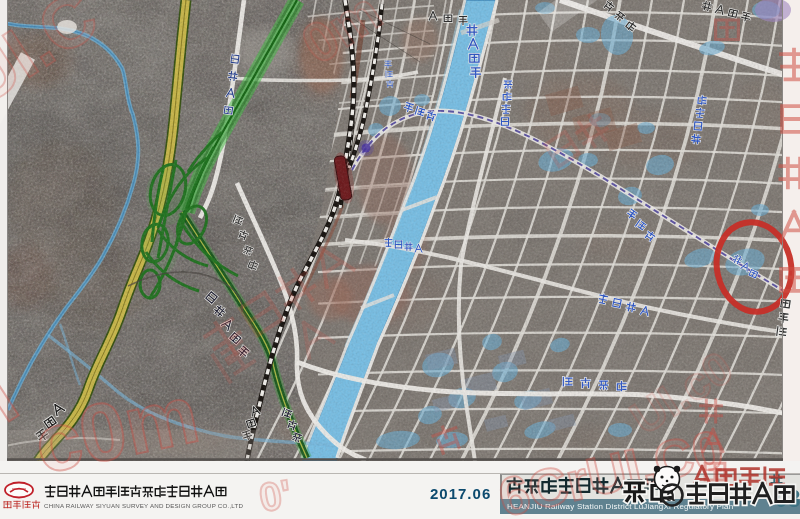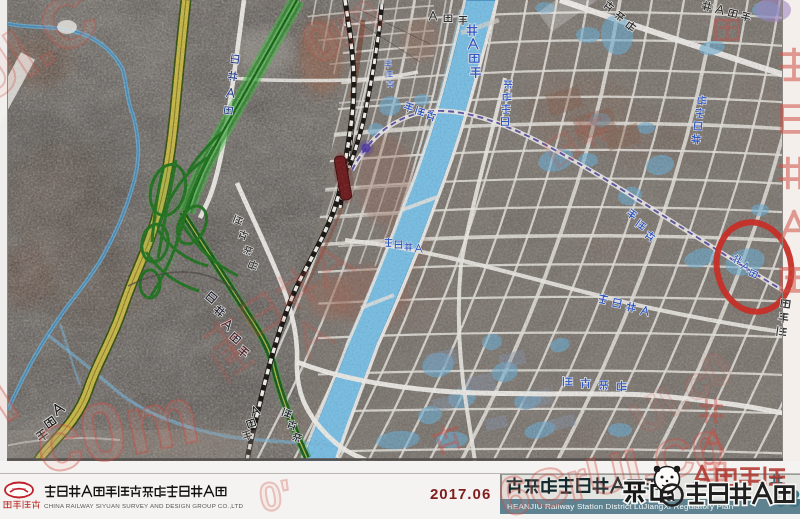--- a/index.html
+++ b/index.html
@@ -411,21 +411,21 @@
       <path d="M.15,.15H.85M.2,.42H.8M.1,.68H.9M.5,.15V.95" transform="translate(783.5,317.5) rotate(8) translate(-5.50,-5.50) scale(11.00)" fill="none" stroke="#333" stroke-width="0.110" stroke-linecap="square" opacity="1.0"></path>
       <path d="M.12,.12V.9M.35,.2H.9M.35,.5H.9M.35,.8H.9M.62,.2V.8" transform="translate(781.5,331.5) rotate(8) translate(-5.50,-5.50) scale(11.00)" fill="none" stroke="#f2f2f0" stroke-width="0.231" stroke-linecap="square" opacity="1.0"></path>
       <path d="M.12,.12V.9M.35,.2H.9M.35,.5H.9M.35,.8H.9M.62,.2V.8" transform="translate(781.5,331.5) rotate(8) translate(-5.50,-5.50) scale(11.00)" fill="none" stroke="#333" stroke-width="0.110" stroke-linecap="square" opacity="1.0"></path>
 <line x1="7.5" y1="0" x2="7.5" y2="461" stroke="#8a8784" stroke-width="1"></line>
 <line x1="782.5" y1="0" x2="782.5" y2="461" stroke="#8a8784" stroke-width="1"></line>
 <line x1="7" y1="459.5" x2="783" y2="459.5" stroke="#55514e" stroke-width="2.4"></line>
 </svg>
 
 <div class="abs" style="left:0;top:461px;width:800px;height:58px;background:#f4f3f1;"></div>
 <div class="abs" style="left:0;top:473px;width:800px;height:0;border-top:1px solid #b9b6b2;"></div>
-<div class="abs" style="left:430px;top:485px;font-size:15px;letter-spacing:1px;color:#7f1d1d;font-weight:bold;">2017.06</div>
+<div class="abs" style="left:430px;top:485px;font-size:15px;letter-spacing:1px;color:#0c4a6e;font-weight:bold;">2017.06</div>
 <div class="abs" style="left:500px;top:474px;width:300px;height:40px;border-left:2px solid #8a8a88;border-top:1px solid #9a9a98;background:#e3e3df;box-sizing:border-box;"></div>
 <div class="abs" style="left:500px;top:499px;width:300px;height:15px;background:#5f8290;"></div>
 <div class="abs" style="left:507px;top:502px;font-size:8px;color:#f2f6f6;letter-spacing:0.2px;">HEANJIU Railway Station District LuJiangXi Regulatory Plan</div>
 <div class="abs" style="left:775px;top:486px;font-size:23px;font-weight:bold;color:#3e7282;">03</div>
 <div class="abs" style="left:44px;top:502px;font-size:6.2px;color:#5a5a5a;letter-spacing:0.2px;">CHINA RAILWAY SIYUAN SURVEY AND DESIGN GROUP CO.,LTD</div>
 
 <svg width="800" height="519" viewBox="0 0 800 519" style="z-index:5;">
 <ellipse cx="19" cy="490" rx="14" ry="7.5" fill="#fdfcfb" stroke="#c0202a" stroke-width="1.8"></ellipse>
 <path d="M10,492 Q19,485 28,492" fill="none" stroke="#c0202a" stroke-width="1.6"></path>
 <path d="M12,489 L26,489" stroke="#c0202a" stroke-width="0.8"></path>

